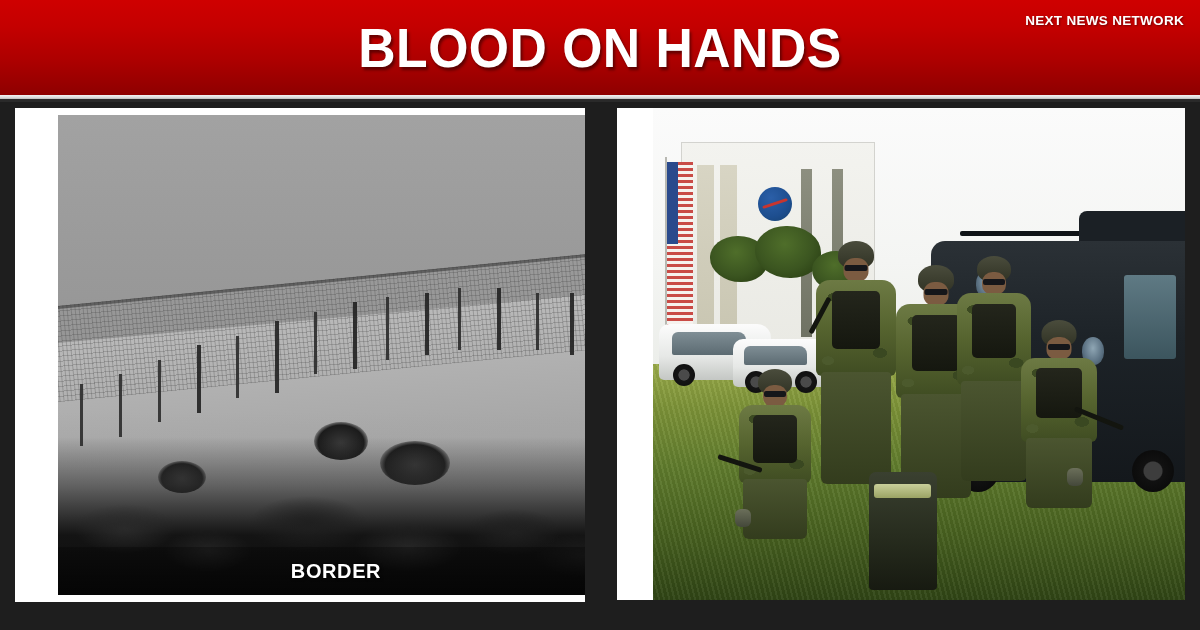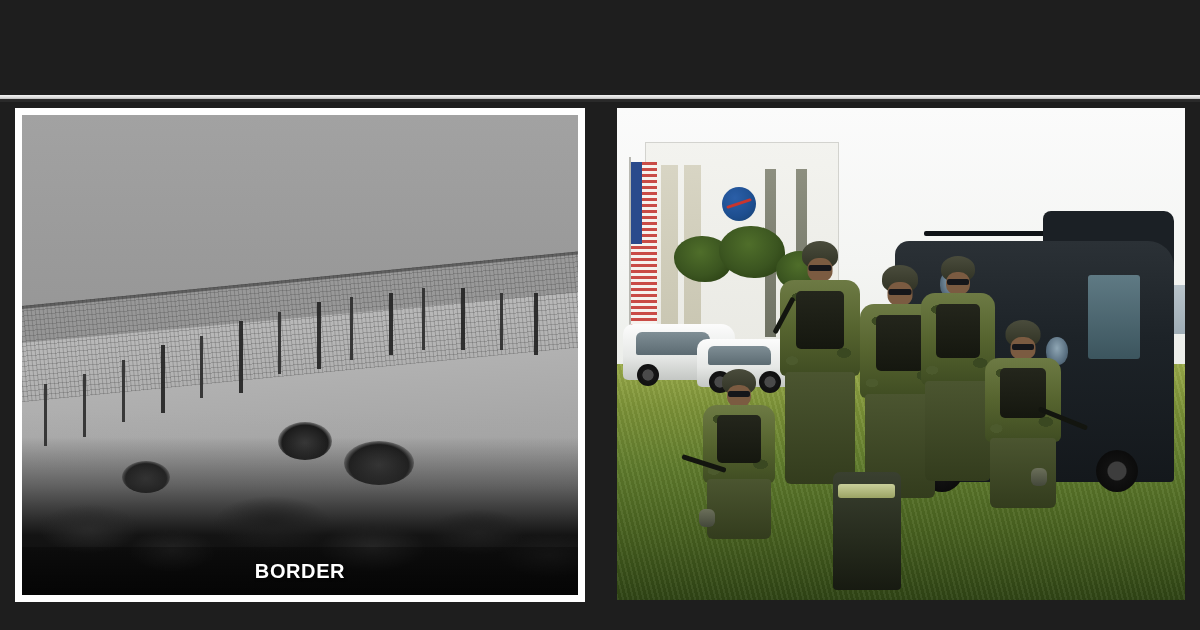--- a/index.html
+++ b/index.html
@@ -51,21 +51,21 @@
     left:15px; top:108px; width:570px; height:494px;
     background:#ffffff;
     padding:7px;
   }
   .panel-right {
     left:617px; top:108px; width:568px; height:492px;
     background:#ffffff;
     padding:0px;
   }
   .photo {
-    position:relative; width:100%; height:100%; overflow:hidden;
+    position:relative; width:100%; height:100%; overflow:hidden;margin-left:36px;
   }
 
   
   .ph-border { background:#8d8d8d; filter:grayscale(100%); }
   .bd-sky {
     position:absolute; left:0; top:0; width:100%; height:64%;
     background:linear-gradient(to bottom,#a2a2a2 0%,#9a9a9a 45%,#929292 100%);
   }
   .bd-ground {
     position:absolute; left:-4%; top:48%; width:112%; height:58%;
@@ -271,20 +271,24 @@
     letter-spacing:.6px;
     text-shadow:1px 1px 3px rgba(0,0,0,.85);
     white-space:nowrap;
   }
 </style>
 </head>
 <body>
 
 <div class="stage">
 
+  <div class="header">
+    <div class="header-title">BLOOD ON HANDS</div>
+    <div class="network-badge">NEXT NEWS NETWORK</div>
+  </div>
   <div class="rule-light"></div>
   <div class="rule-dark"></div>
 
   <div class="panel panel-left">
     <div class="photo ph-border">
       <div class="bd-sky"></div>
       <div class="bd-ground"></div>
       <div class="bd-ground2"></div>
       <div class="bd-fence"></div>
       <div class="bd-fence-top"></div>

